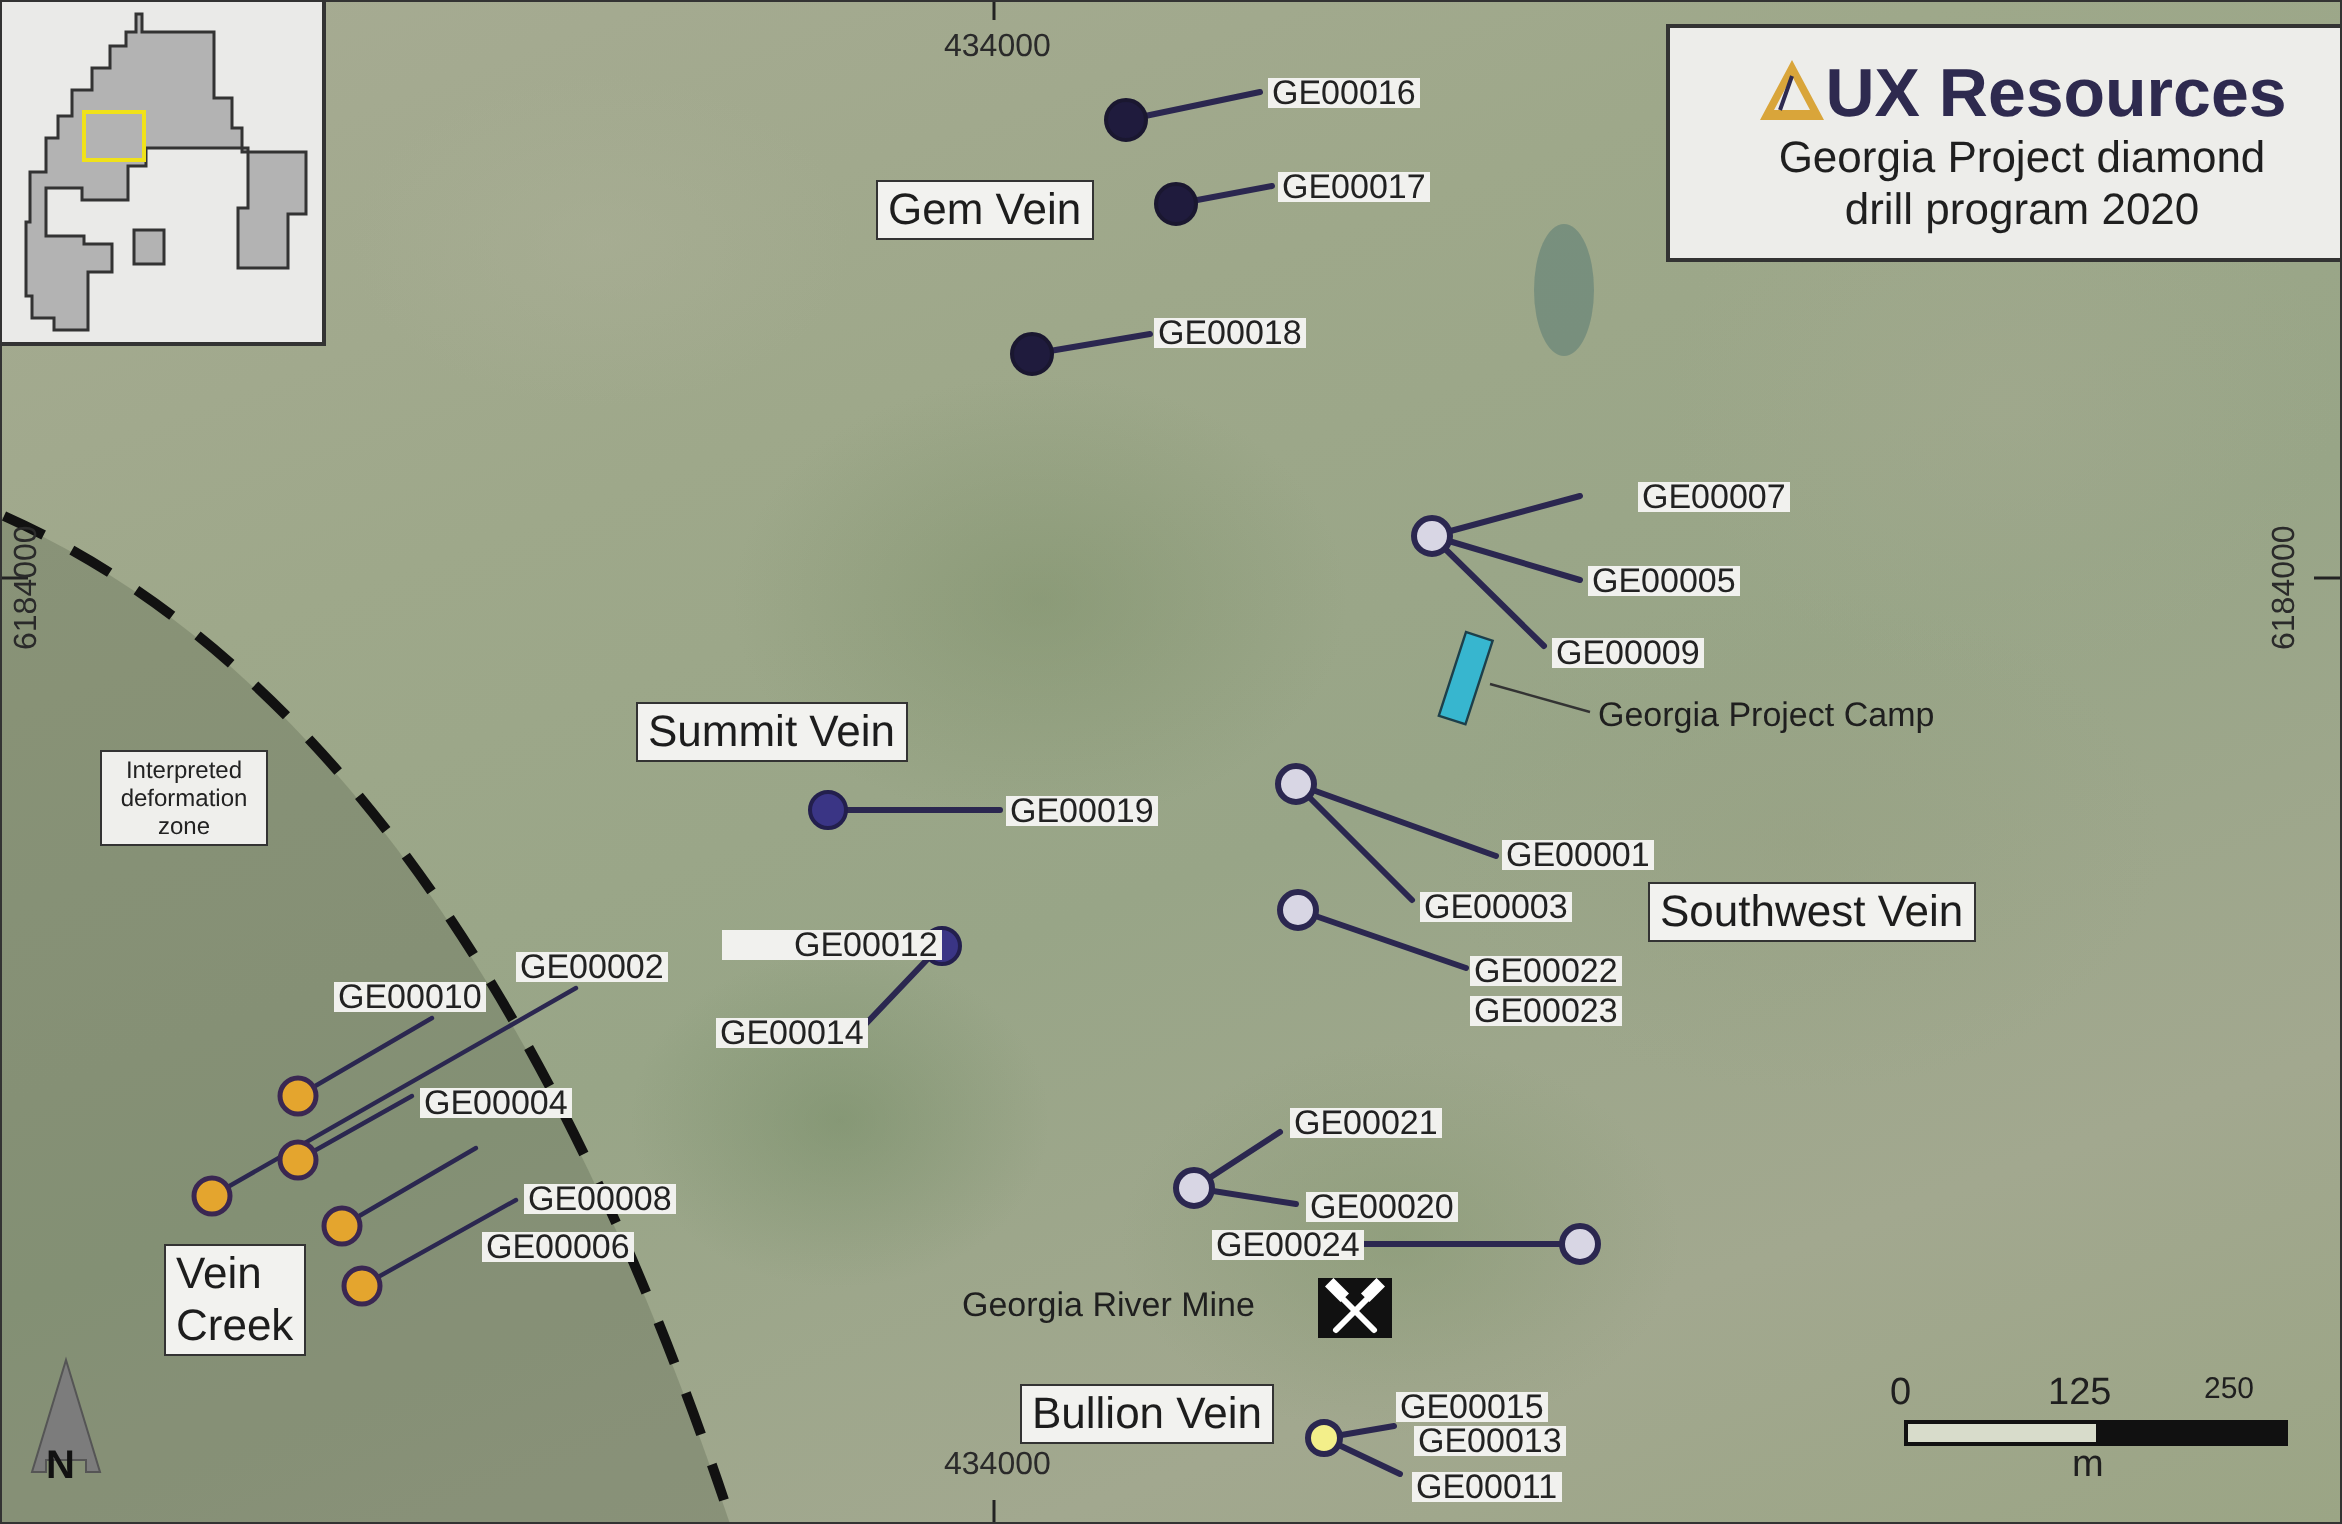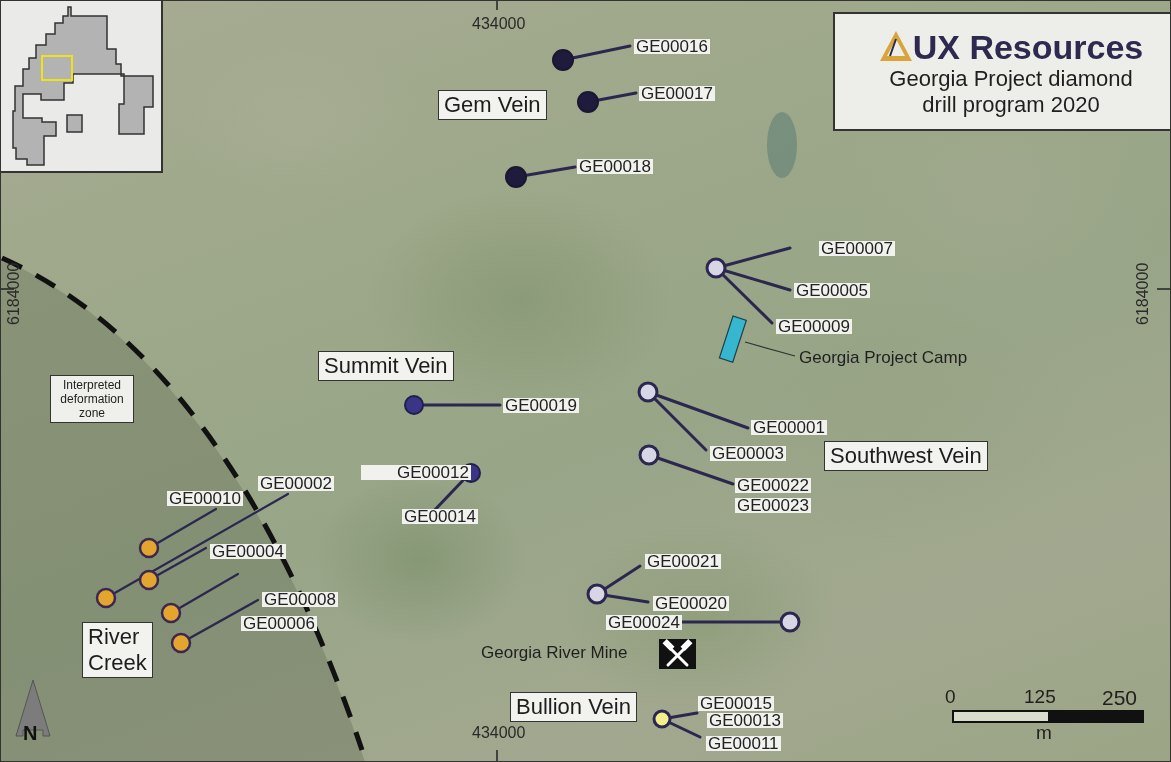--- a/index.html
+++ b/index.html
@@ -132,21 +132,21 @@
   <div class="coord" style="left:472px;top:15px;">434000</div>
   <div class="coord" style="left:472px;top:724px;">434000</div>
   <div class="coord v" style="left:5px;top:325px;">6184000</div>
   <div class="coord v" style="left:1134px;top:325px;">6184000</div>
 
   <div class="vein" style="left:438px;top:90px;">Gem Vein</div>
   <div class="vein" style="left:318px;top:351px;">Summit Vein</div>
   <div class="vein" style="left:824px;top:441px;">Southwest Vein</div>
   <div class="vein" style="left:510px;top:692px;">Bullion Vein</div>
   <div class="vein" style="left:82px;top:622px;text-align:left;">
-    <div>River</div>
+    <div>Vein</div>
       <div>Creek</div>
   </div>
 
   <div class="plain" style="left:799px;top:348px;">Georgia Project Camp</div>
   <div class="plain" style="left:481px;top:643px;">Georgia River Mine</div>
   <div style="position:absolute;left:659px;top:639px;width:37px;height:30px;background:#111;">
     <svg width="37" height="30" viewBox="0 0 37 30">
       <g stroke="#fff" stroke-width="3" stroke-linecap="round">
           <line x1="9" y1="26" x2="27" y2="8"></line>
           <line x1="28" y1="26" x2="10" y2="8"></line>
@@ -168,37 +168,37 @@
   <div class="lbl" style="left:577px;top:159px;">GE00018</div>
   <div class="lbl" style="left:795px;top:241px;margin-left:24px;">GE00007</div>
   <div class="lbl" style="left:794px;top:283px;">GE00005</div>
   <div class="lbl" style="left:776px;top:319px;">GE00009</div>
   <div class="lbl" style="left:751px;top:420px;">GE00001</div>
   <div class="lbl" style="left:710px;top:446px;">GE00003</div>
   <div class="lbl" style="left:735px;top:478px;">GE00022</div>
   <div class="lbl" style="left:735px;top:498px;">GE00023</div>
   <div class="lbl" style="left:503px;top:398px;">GE00019</div>
   <div class="lbl" style="left:361px;top:465px;padding-left:36px;">GE00012</div>
-  <div class="lbl" style="left:358px;top:509px;margin-left:44px;">GE00014</div>
+  <div class="lbl" style="left:358px;top:509px;">GE00014</div>
   <div class="lbl" style="left:258px;top:476px;">GE00002</div>
   <div class="lbl" style="left:167px;top:491px;">GE00010</div>
   <div class="lbl" style="left:210px;top:544px;">GE00004</div>
   <div class="lbl" style="left:241px;top:568px;margin-top:48px;">GE00006</div>
   <div class="lbl" style="left:262px;top:592px;">GE00008</div>
   <div class="lbl" style="left:645px;top:554px;">GE00021</div>
   <div class="lbl" style="left:653px;top:596px;">GE00020</div>
   <div class="lbl" style="left:606px;top:615px;">GE00024</div>
   <div class="lbl" style="left:698px;top:696px;">GE00015</div>
   <div class="lbl" style="left:707px;top:713px;">GE00013</div>
   <div class="lbl" style="left:706px;top:736px;">GE00011</div>
 
   <div class="scale">
     <span style="position:absolute;left:-5px;top:0;font-size:19px;color:#1f1f1f;">0</span>
     <span style="position:absolute;left:74px;top:0;font-size:19px;color:#1f1f1f;">125</span>
-    <span style="position:absolute;left:152px;top:0;font-size:21px;color:#1f1f1f;">250</span>
+    <span style="position:absolute;left:152px;top:0;font-size:15px;color:#1f1f1f;">250</span>
     <div style="position:absolute;left:2px;top:24px;width:188px;height:9px;border:2px solid #111;background:linear-gradient(90deg,#d8dccb 0 50%,#111 50% 100%);"></div>
     <span style="position:absolute;left:86px;top:36px;font-size:19px;color:#1f1f1f;">m</span>
   </div>
 
   <div class="north">
     <svg width="42" height="75" viewBox="0 0 42 75">
       <path d="M21,2 L38,58 L31,58 L31,52 L11,52 L11,58 L4,58 Z" fill="#7c7c7c" stroke="#555" stroke-width="1"></path>
     </svg>
     <span style="position:absolute;left:11px;top:44px;font-size:20px;font-weight:bold;color:#111;">N</span>
   </div>

